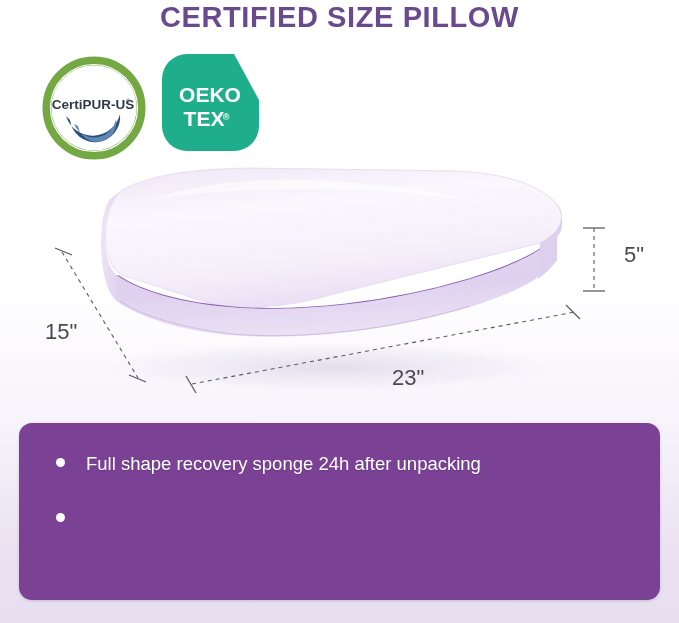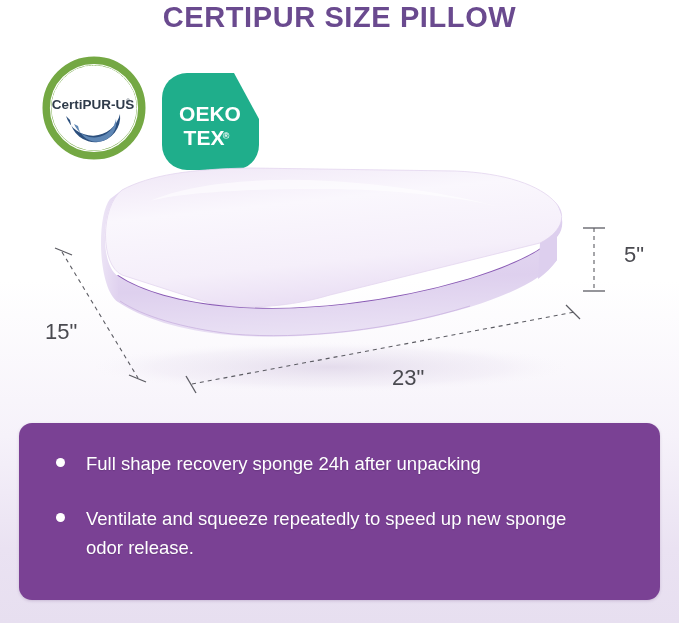--- a/index.html
+++ b/index.html
@@ -52,21 +52,21 @@
     top: 2px;
     width: 108px;
     height: 108px;
   }
   #certipur svg { display:block; width:108px; height:108px; }
 
   
   #oeko {
     position: absolute;
     left: 122px;
-    top: 21px;
+    top: 2px;
     width: 97px;
     height: 97px;
   }
   #oeko svg { display:block; width:97px; height:97px; }
 
   
   #pillow-area {
     position: absolute;
     left: 0;
     top: 155px;
@@ -121,21 +121,21 @@
     line-height: 29px;
     max-width: 520px;
     text-shadow: 0 1px 1px rgba(60,30,80,0.25);
   }
 </style>
 </head>
 <body>
 
 <div id="page">
 
-  <div id="title">CERTIPUR SIZE PILLOW</div>
+  <div id="title">CERTIFIED SIZE PILLOW</div>
 
   <div id="badges">
 
     <div id="certipur">
       <svg viewBox="0 0 108 108" xmlns="http://www.w3.org/2000/svg">
         <defs>
           <path id="arcTop" d="M 16,54 A 38,38 0 0 1 92,54"></path>
           <path id="arcBottom" d="M 20,54 A 34,34 0 0 0 88,54"></path>
         </defs>
         <circle cx="54" cy="54" r="52" fill="#ffffff"></circle>
@@ -239,17 +239,16 @@
   <div id="dim-23" class="dim-label">23"</div>
   <div id="dim-5" class="dim-label">5"</div>
 
   <div id="feature-card">
     <div class="feature-item">
       <span class="feature-bullet"></span>
       <span class="feature-text">Full shape recovery sponge 24h after unpacking</span>
     </div>
     <div class="feature-item">
       <span class="feature-bullet"></span>
-      <span class="feature-text">Ventilate and squeeze repeatedly to speed up new sponge odor release.</span>
     </div>
   </div>
 
 </div>
 
 </body></html>

